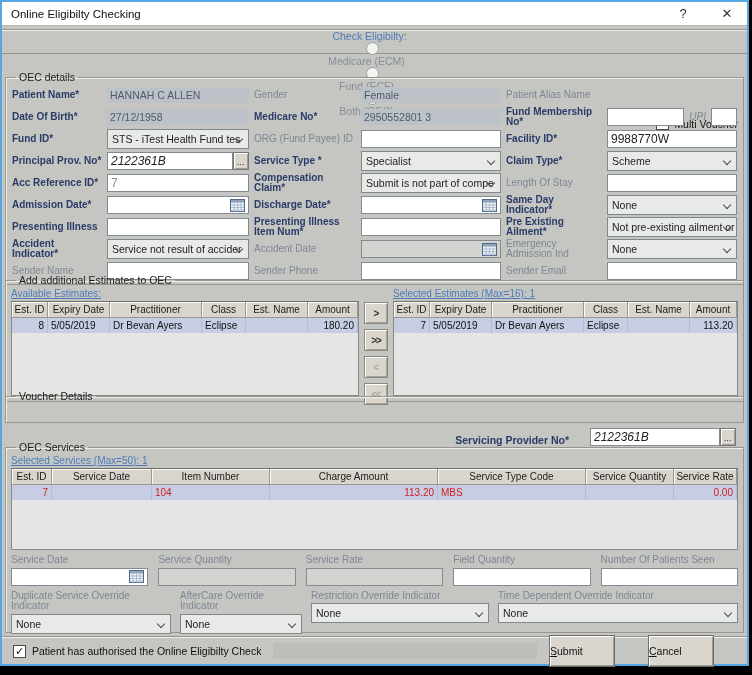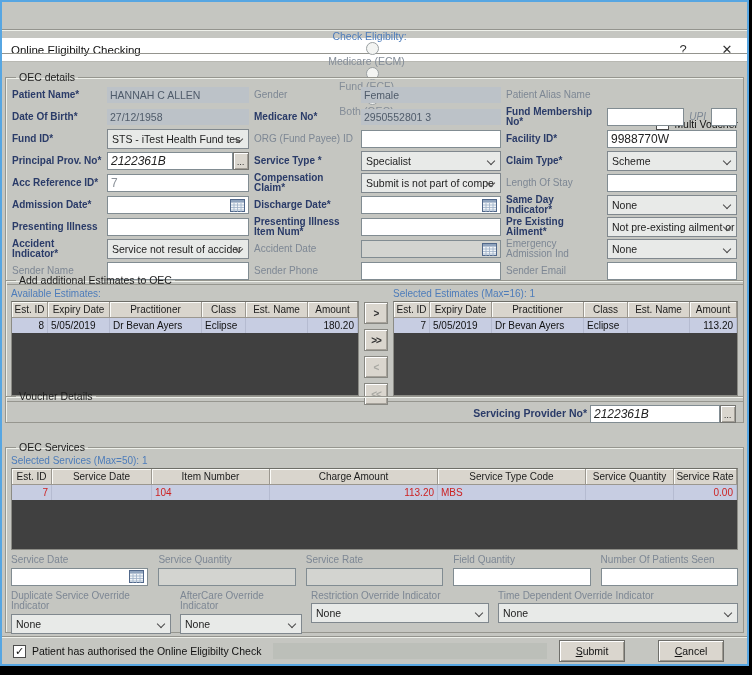--- a/index.html
+++ b/index.html
@@ -3,21 +3,21 @@
 <meta charset="utf-8">
 <style>
   * { margin:0; padding:0; box-sizing:border-box; }
   body { font-family:"Liberation Sans", sans-serif; }
   .screen { position:relative; width:752px; height:675px; background:#000; overflow:hidden; }
   .dialog { position:absolute; left:0; top:0; width:749px; height:666px;
             background:#c5c6c1; border:2px solid #57a6e2; }
 
   
   .titlebar { height:24px; background:#ffffff; display:flex; align-items:center;
-              padding:4px 9px; border-bottom:1px solid #b8b8b2;margin-top:36px; }
+              padding:4px 9px; border-bottom:1px solid #b8b8b2; }
   .titlebar .title { font-size:11.5px; color:#111; }
   .cap-btn { color:#333; font-size:13px; width:22px; text-align:center; cursor:default; }
   .cap-help { margin-left:auto; margin-right:22px; }
 
   
   .elig-bar { position:absolute; left:0; right:0; top:27px; height:25px;
               border-top:1px solid #94948e; border-bottom:1px solid #94948e;
               box-shadow:inset 0 1px 0 #eef0ea; display:flex; align-items:center;
               padding:0 9px;flex-direction:column; }
   .elig-label { color:#4d7cba; font-size:10.5px; margin-right:10px; }
@@ -62,22 +62,22 @@
   .field-row { display:flex; align-items:center; width:100%;font-style:italic; }
   .browse { width:16px; height:18px; flex:none; background:#dad6ce; border:1px solid #767672;
             box-shadow:inset 1px 1px 0 #fff, inset -1px -1px 0 #a29e96;
             font-size:9px; line-height:8px; color:#222; text-align:center;
             display:flex; align-items:flex-end; justify-content:center; padding-bottom:3px; }
   .cal { margin-left:auto; flex:none; display:flex; }
   .upi-lbl { color:#7d8794; font-size:10px; margin:0 5px; }
   .upi-box { width:26px; flex:none; }
 
   
-  .tbl-label { color:#4d7cba; font-size:10px; height:14px; line-height:13px; }
-  .tbl { background:#404040; border:1px solid #8b8b85; border-top-color:#6e6e68; }
+  .tbl-label { color:#4d7cba; font-size:10px; height:14px; line-height:13px;text-decoration:underline; }
+  .tbl { background:#e5e5e5; border:1px solid #8b8b85; border-top-color:#6e6e68; }
   .thead { display:grid; height:16px; background:#d9d5cd; }
   .th { border-right:1px solid #9b978f; border-bottom:1px solid #9b978f;
         box-shadow:inset 1px 1px 0 #fbfbf8; display:flex; align-items:center;
         justify-content:center; font-size:10px; color:#1c1c1c; overflow:hidden; white-space:nowrap; }
   .trow { display:grid; height:15px; }
   .trow.selected { background:#c7cde2; }
   .td { font-size:10px; color:#111; display:flex; align-items:center; padding:0 3px;
         border-right:1px solid rgba(60,60,90,0.12); overflow:hidden; white-space:nowrap; }
   .td.num { justify-content:flex-end; }
 
@@ -88,45 +88,45 @@
   .est-tbl { height:95px; }
   .est-btns { width:34px; display:flex; flex-direction:column; align-items:center;
               gap:5px; padding-top:15px; flex:none; }
   .mv-btn { width:24px; height:22px; background:#dad6ce; border:1px solid #888882;
             box-shadow:inset 1px 1px 0 #fff, inset -1px -1px 0 #a6a29a;
             font-size:10px; font-weight:bold; color:#333; display:flex; align-items:center;
             justify-content:center; letter-spacing:-1px; }
   .mv-btn.disabled { color:#a8a8a2; }
 
   
-  .voucher-row { display:flex; align-items:center; justify-content:flex-end; gap:3px; height:22px; }
+  .voucher-row { display:flex; align-items:flex-end; justify-content:flex-end; gap:21px; height:22px;margin-top:21px; }
   .voucher-row .lbl { font-size:10.5px; }
   .voucher-input { width:130px; }
 
   
   .svc-cols { grid-template-columns:40px 100px 118px 168px 148px 88px 1fr; }
   .svc-tbl { height:82px; }
   .svc-tbl .trow.selected .td { color:#cc2222; }
   .svc-fields { display:grid; grid-template-columns:repeat(5,1fr); gap:10px; margin-top:5px; }
   .svc-field .lbl { display:block; margin-bottom:2px; }
   .overrides { display:grid; grid-template-columns:160px 122px 178px 1fr; gap:9px; margin-top:5px; }
   .ovr .lbl { display:block; margin-bottom:2px; }
 
   
   .footer { position:absolute; left:0; right:0; top:634px; height:29px;
             border-top:1px solid #94948e; box-shadow:inset 0 1px 0 #eef0ea;
             display:flex; align-items:center; padding:0 11px; }
   .auth-label { font-size:10.5px; color:#111; margin-left:6px; }
   .footer-band { flex:1; height:16px; background:#bcbfb9; margin:0 12px; }
-  .btn { width:66px; height:22px; background:#dad6ce; border:1px solid #6e6e6a;
+  .btn { width:66px; height:32px; background:#dad6ce; border:1px solid #6e6e6a;
          box-shadow:inset 1px 1px 0 #fff, inset -1px -1px 0 #9d9990;
-         display:flex; align-items:center; justify-content:center; flex:none; }
+         display:flex; align-items:center; justify-content:flex-start; flex:none; }
   .btn-label { display:block; font-size:10.5px; color:#111; }
   .btn-label::first-letter { text-decoration:underline; }
-  .btn-cancel { margin-left:33px; margin-right:12px; }
+  .btn-cancel { margin-left:33px; margin-right:22px; }
 </style>
 </head>
 <body>
 
 <div class="screen">
 <div class="dialog">
 
   <div class="titlebar">
     <span class="title">Online Eligibilty Checking</span>
     <span class="cap-btn cap-help">?</span>

